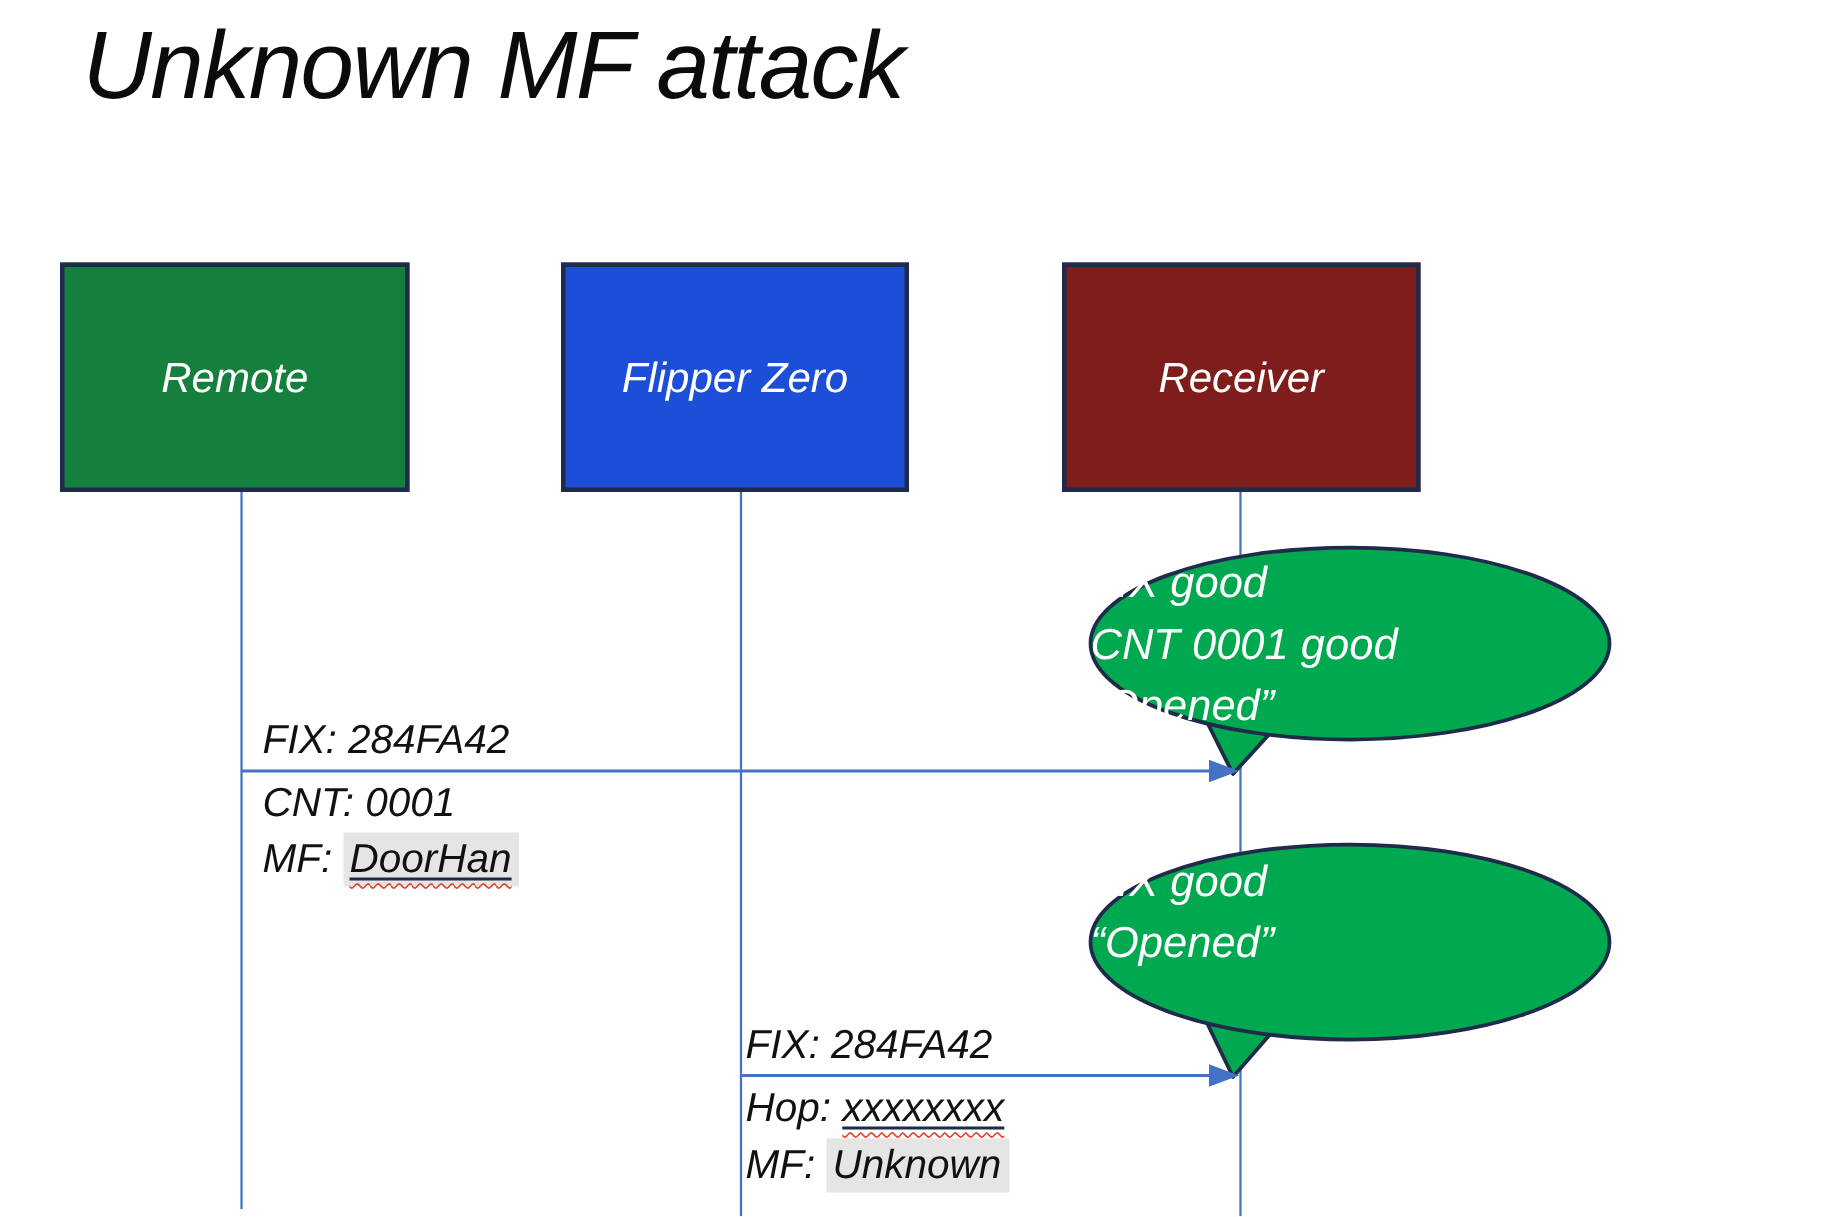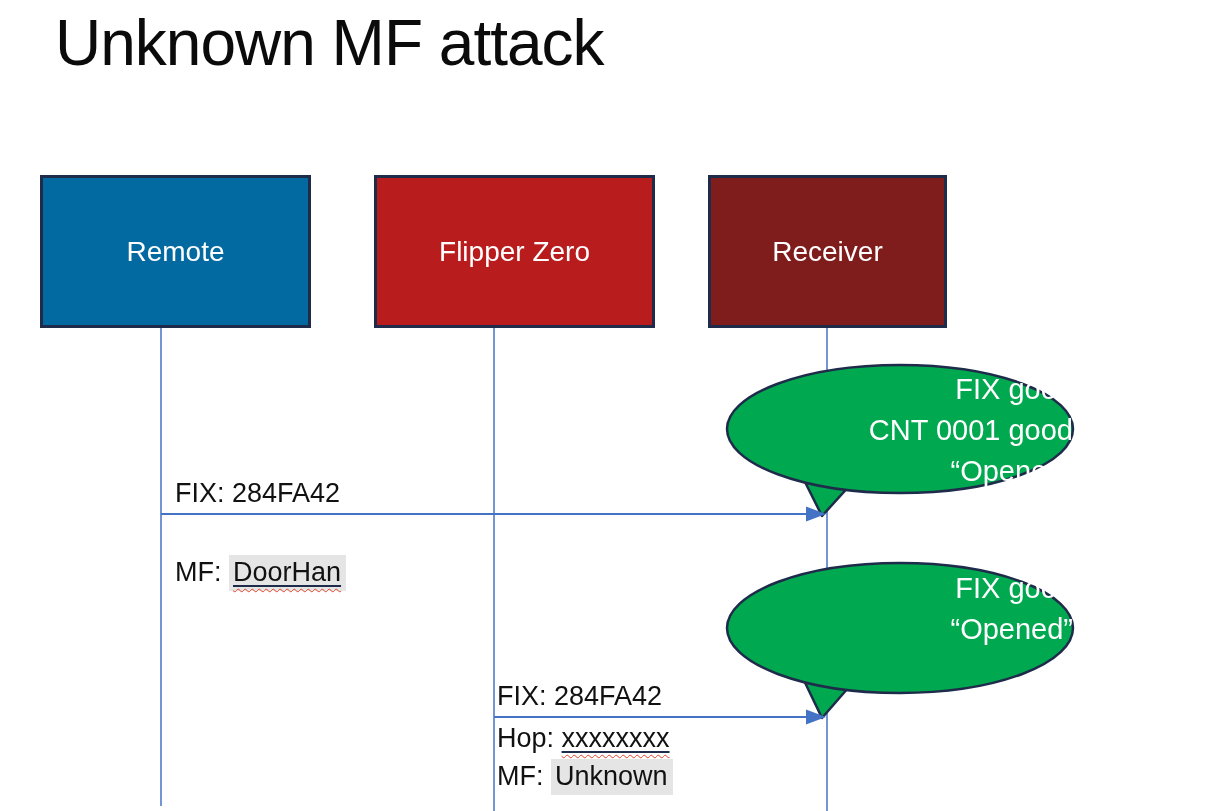--- a/index.html
+++ b/index.html
@@ -2,51 +2,52 @@
 <html><head>
 <meta charset="utf-8">
 <style>
   html,body{margin:0;padding:0;background:#ffffff;}
   #slide{
     position:relative;
     width:1216px;height:811px;
     background:#ffffff;
     overflow:hidden;
     font-family:"Liberation Sans", sans-serif;
+    font-style:italic;
   }
   .title{
     position:absolute;
     left:55px;top:6px;
     font-size:64px;
     font-weight:300;
     letter-spacing:-1px;
     color:#0b0b0b;
     white-space:nowrap;
   }
   .actor{
     position:absolute;
     top:175px;height:153px;
     box-sizing:border-box;
     border:3px solid #1f2b4a;
     display:flex;align-items:center;justify-content:center;
     color:#ffffff;
     font-size:28px;
     z-index:2;
   }
-  #actor-remote{left:40px;width:271px;background:#0369a1;}
-  #actor-flipper{left:374px;width:281px;background:#b91c1c;}
+  #actor-remote{left:40px;width:233px;background:#15803d;}
+  #actor-flipper{left:374px;width:232px;background:#1d4ed8;}
   #actor-receiver{left:708px;width:239px;background:#7f1d1d;}
   svg.overlay{
     position:absolute;left:0;top:0;
     z-index:1;
   }
   .callout-text{
     position:absolute;
     left:727px;width:346px;
-    text-align:right;
+    text-align:left;
     color:#ffffff;
     font-size:29px;
     line-height:41px;
     z-index:3;
     white-space:nowrap;
   }
   #callout-text-1{top:369px;}
   #callout-text-2{top:568px;}
   .msg-line{
     position:absolute;
@@ -130,19 +131,20 @@
     <div>CNT 0001 good</div>
     <div>“Opened”</div>
   </div>
 
   <div class="callout-text" id="callout-text-2">
     <div>FIX good</div>
     <div>“Opened”</div>
   </div>
 
   <div class="msg-line" id="m1l1">FIX: 284FA42</div>
+  <div class="msg-line" id="m1l2">CNT: 0001</div>
   <div class="msg-line" id="m1l3"><span>MF: </span><span class="hl"><span class="sq"><span class="ul">DoorHan</span></span></span></div>
 
   <div class="msg-line" id="m2l1">FIX: 284FA42</div>
   <div class="msg-line" id="m2l2"><span>Hop: </span><span class="sq"><span class="ul">xxxxxxxx</span></span></div>
   <div class="msg-line" id="m2l3"><span>MF: </span><span class="hl"><span>Unknown</span></span></div>
 
 </div>
 
 </body></html>

